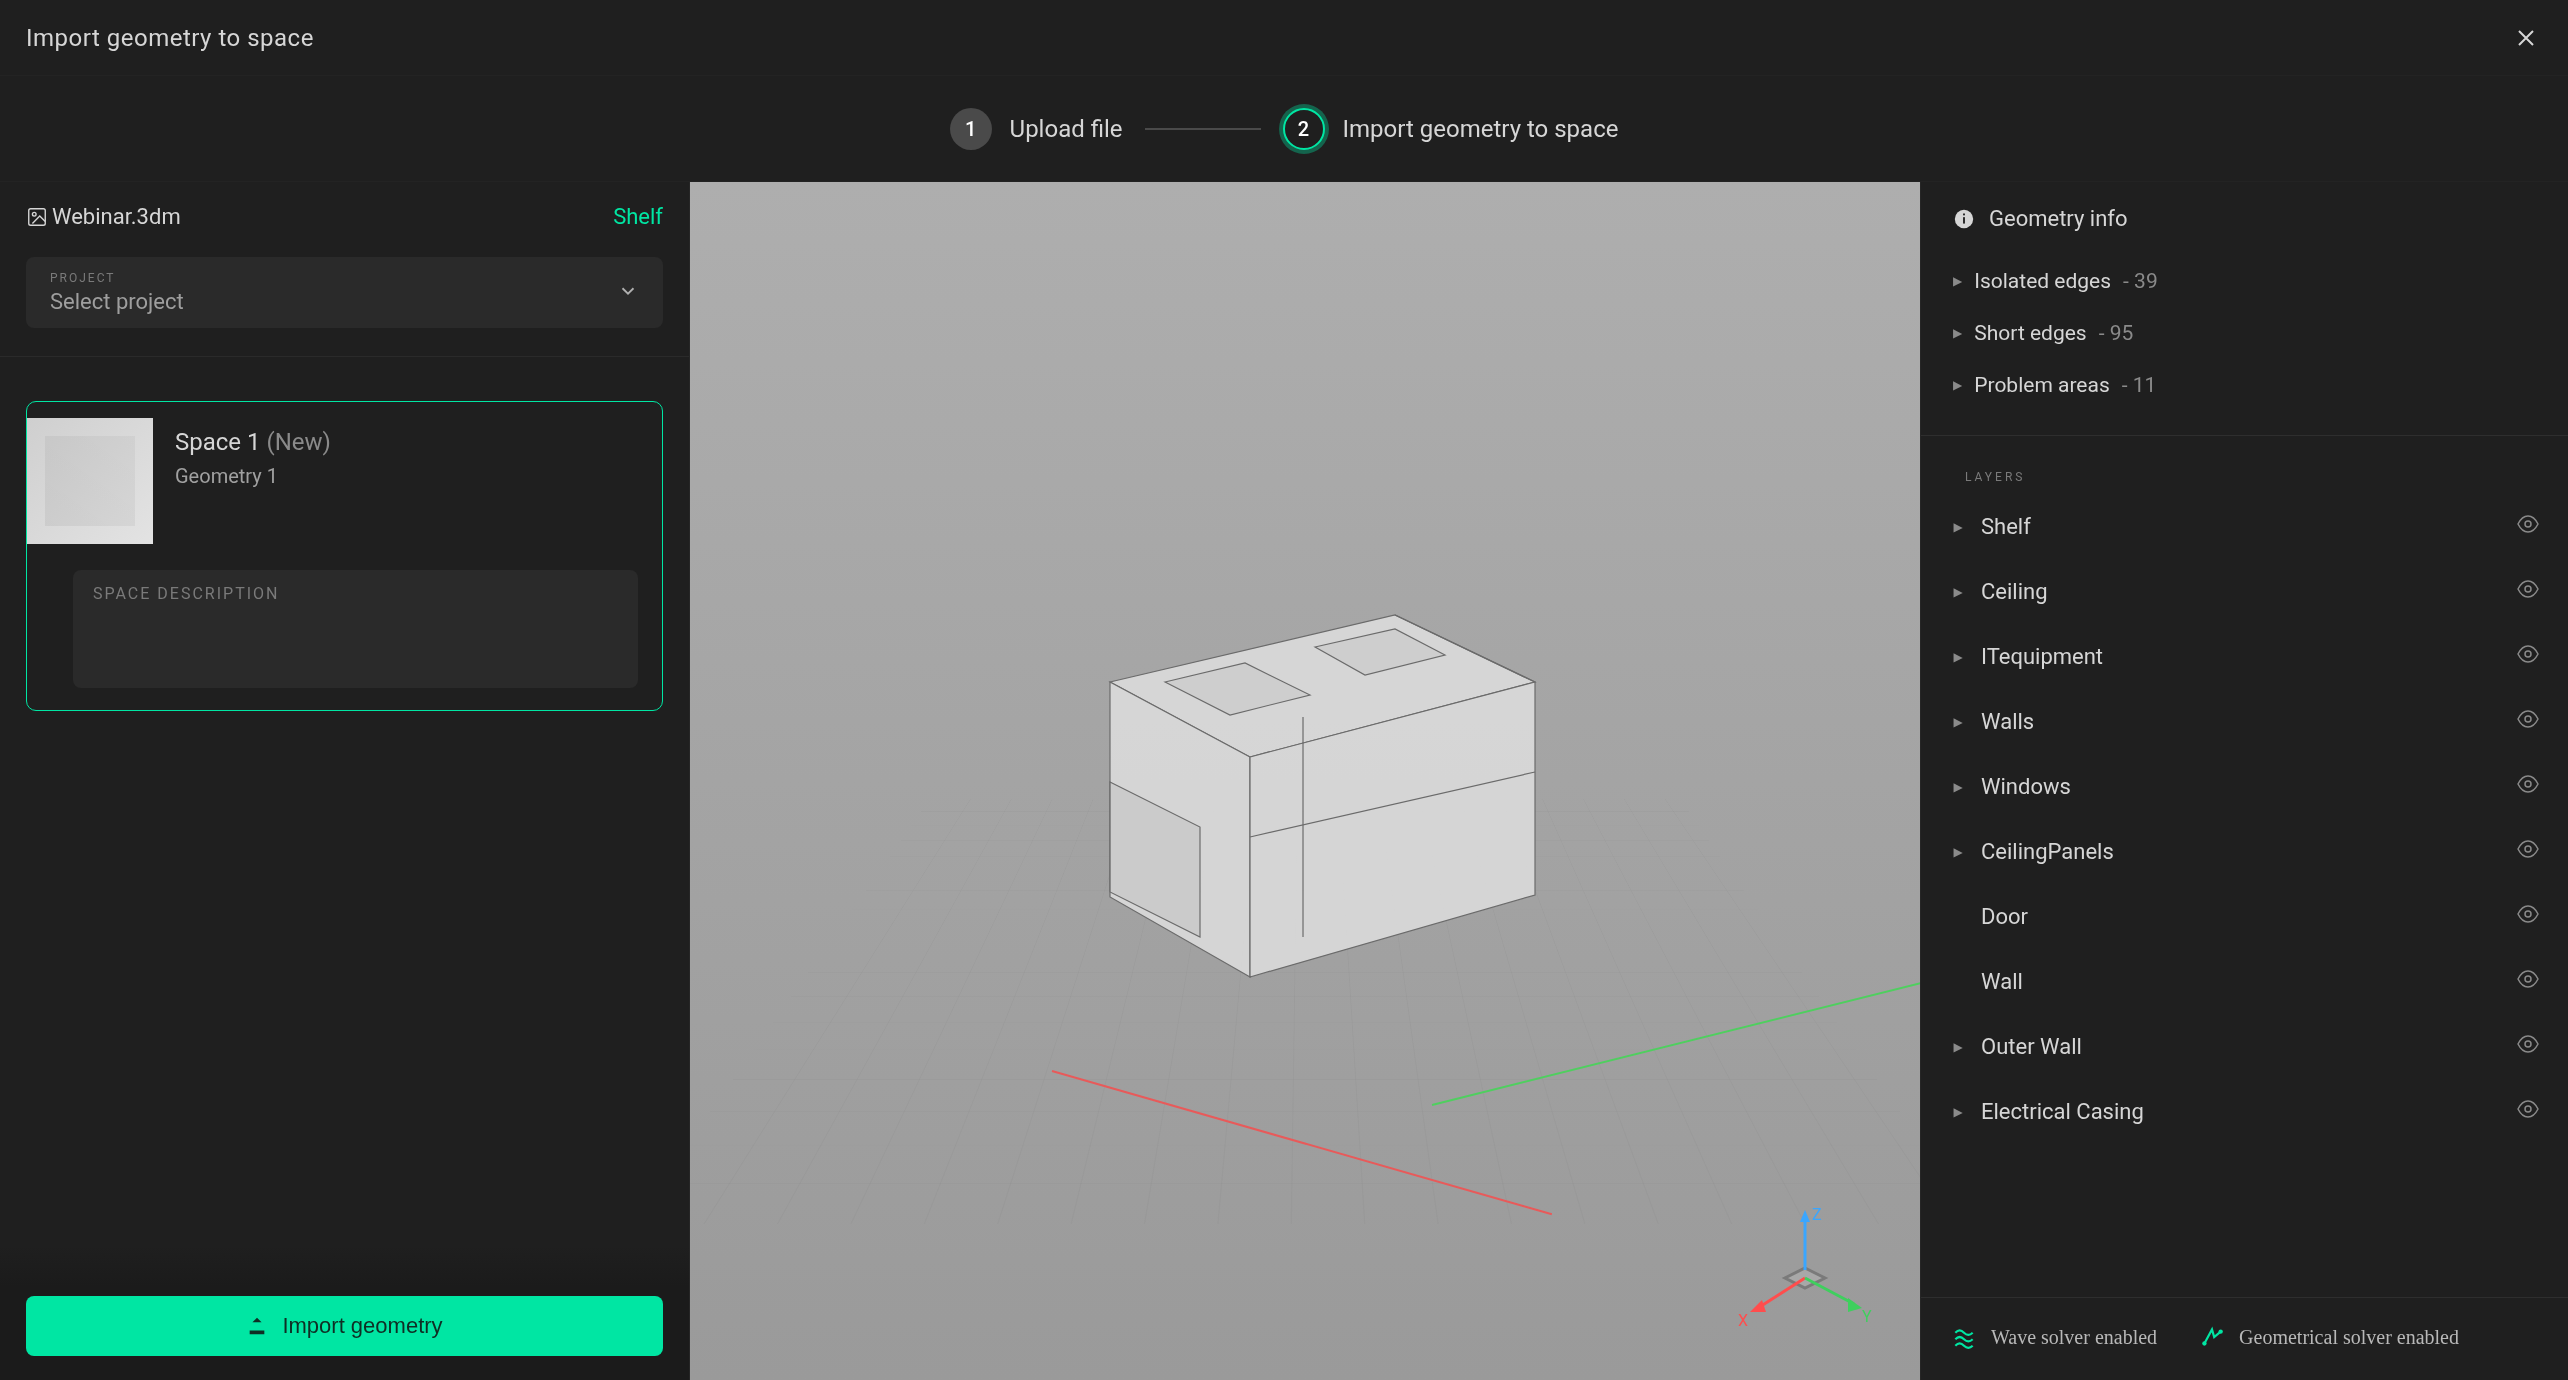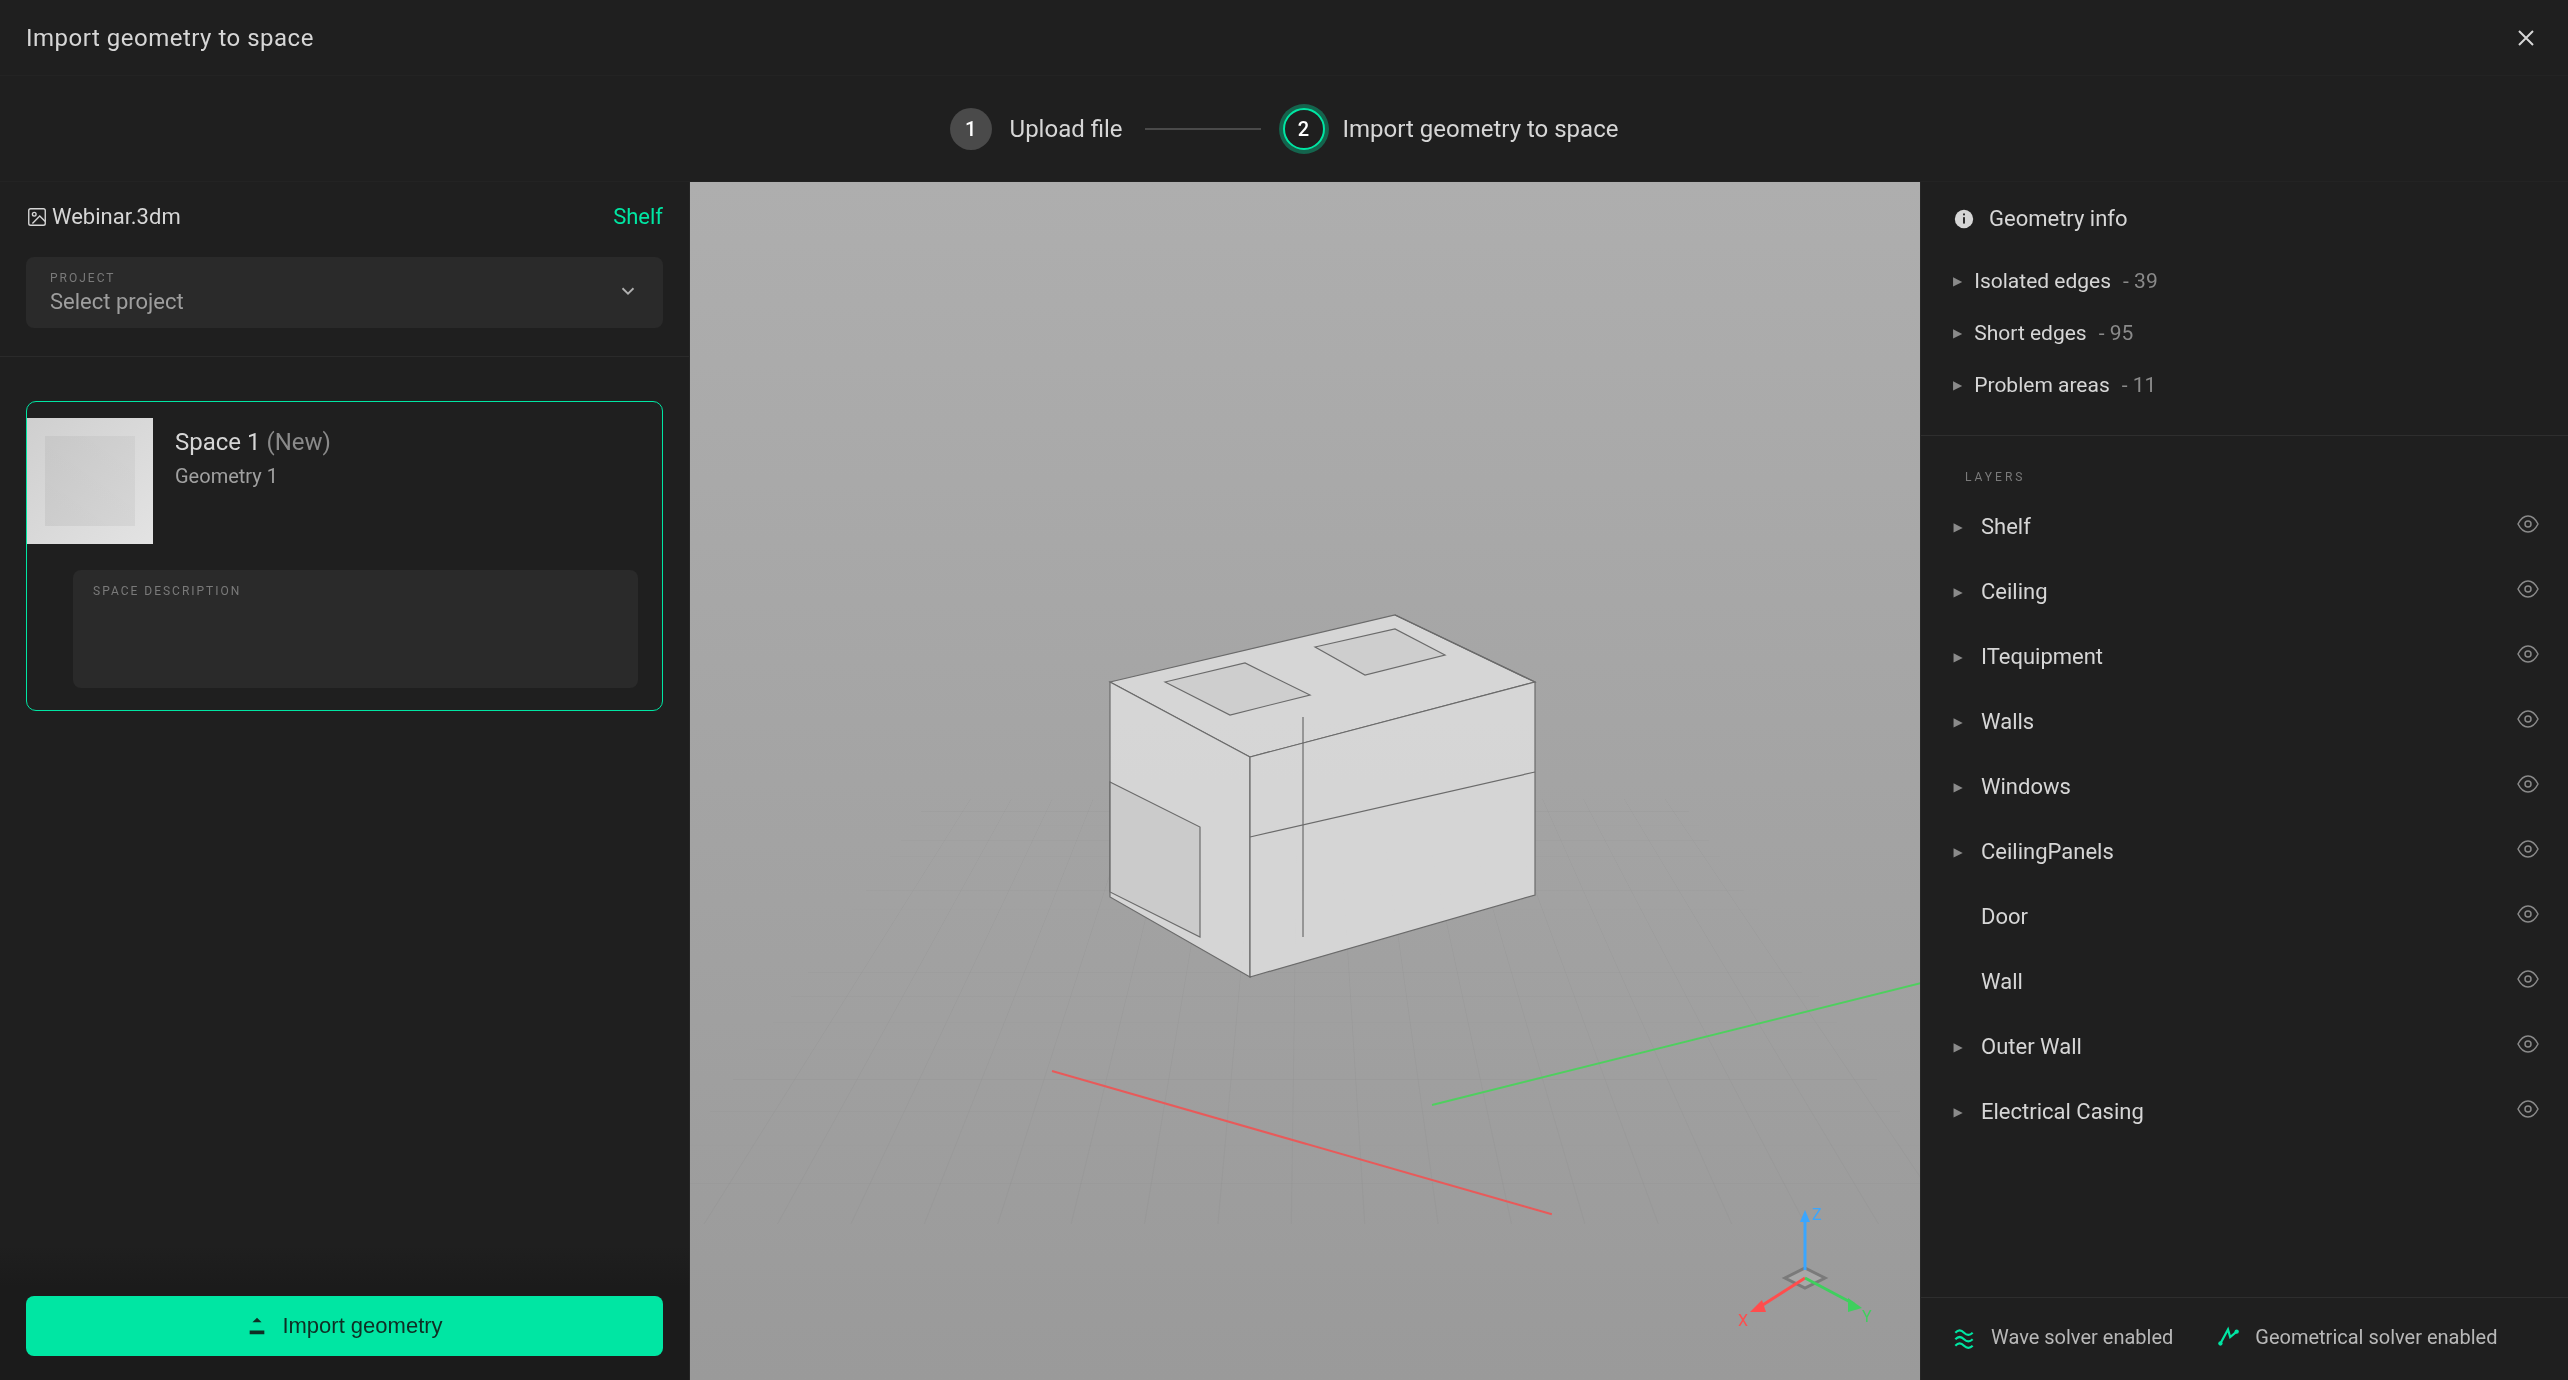--- a/index.html
+++ b/index.html
@@ -145,21 +145,21 @@
     .sc-sub { font-size: 20px; color: #a0a0a0; }
     .sc-desc {
       margin: 16px 24px 22px 46px;
     }
     .sc-desc-box {
       background: #2a2a2a;
       border-radius: 8px;
       min-height: 118px;
       padding: 14px 20px;
     }
-    .sc-desc-label { font-size: 12px; letter-spacing: 2px; color: #7a7a7a; text-transform:uppercase;}
+    .sc-desc-label { font-size: 16px; letter-spacing: 2px; color: #7a7a7a; text-transform:uppercase;}
     .left-footer {
       margin-top:auto;
       padding: 38px 26px 24px 26px;
       background: linear-gradient(to bottom, rgba(0,0,0,0) 0%, #1b1b1b 30%);
     }
     .import-btn {
       width: 100%;
       height: 60px;
       border-radius: 8px;
       background: #00e6a3;
@@ -257,21 +257,21 @@
     .layer-row .lname { flex:1; padding-left: 14px; color:#d6d6d6; }
     .layer-row .eye svg { width: 24px; height: 24px; stroke:#8a8a8a; fill:none; }
     .solver-row {
       display:flex; padding: 26px 30px 30px 30px; gap: 42px;
       border-top: 1px solid rgba(255,255,255,0.07);
     }
     .solver {
       display:flex; gap: 14px; align-items:flex-start;
     }
     .solver svg { width: 26px; height: 26px; }
-    .solver .sc { display:flex; flex-direction:column; gap:4px; font-size: 20px; color:#b8b8b8; line-height:1.3;}
+    .solver .sc { display:flex; flex-direction:column; gap:4px; font-size: 20px; color:#b8b8b8; line-height:1.3;font-family:Liberation Serif, serif;}
   </style>
 </head>
 <body>
 
 <div class="bg-ghost">Welcome to Treble!</div>
 
 <div class="modal">
 
   <div class="titlebar">
     <div class="titlebar-text">Import geometry to space</div>

